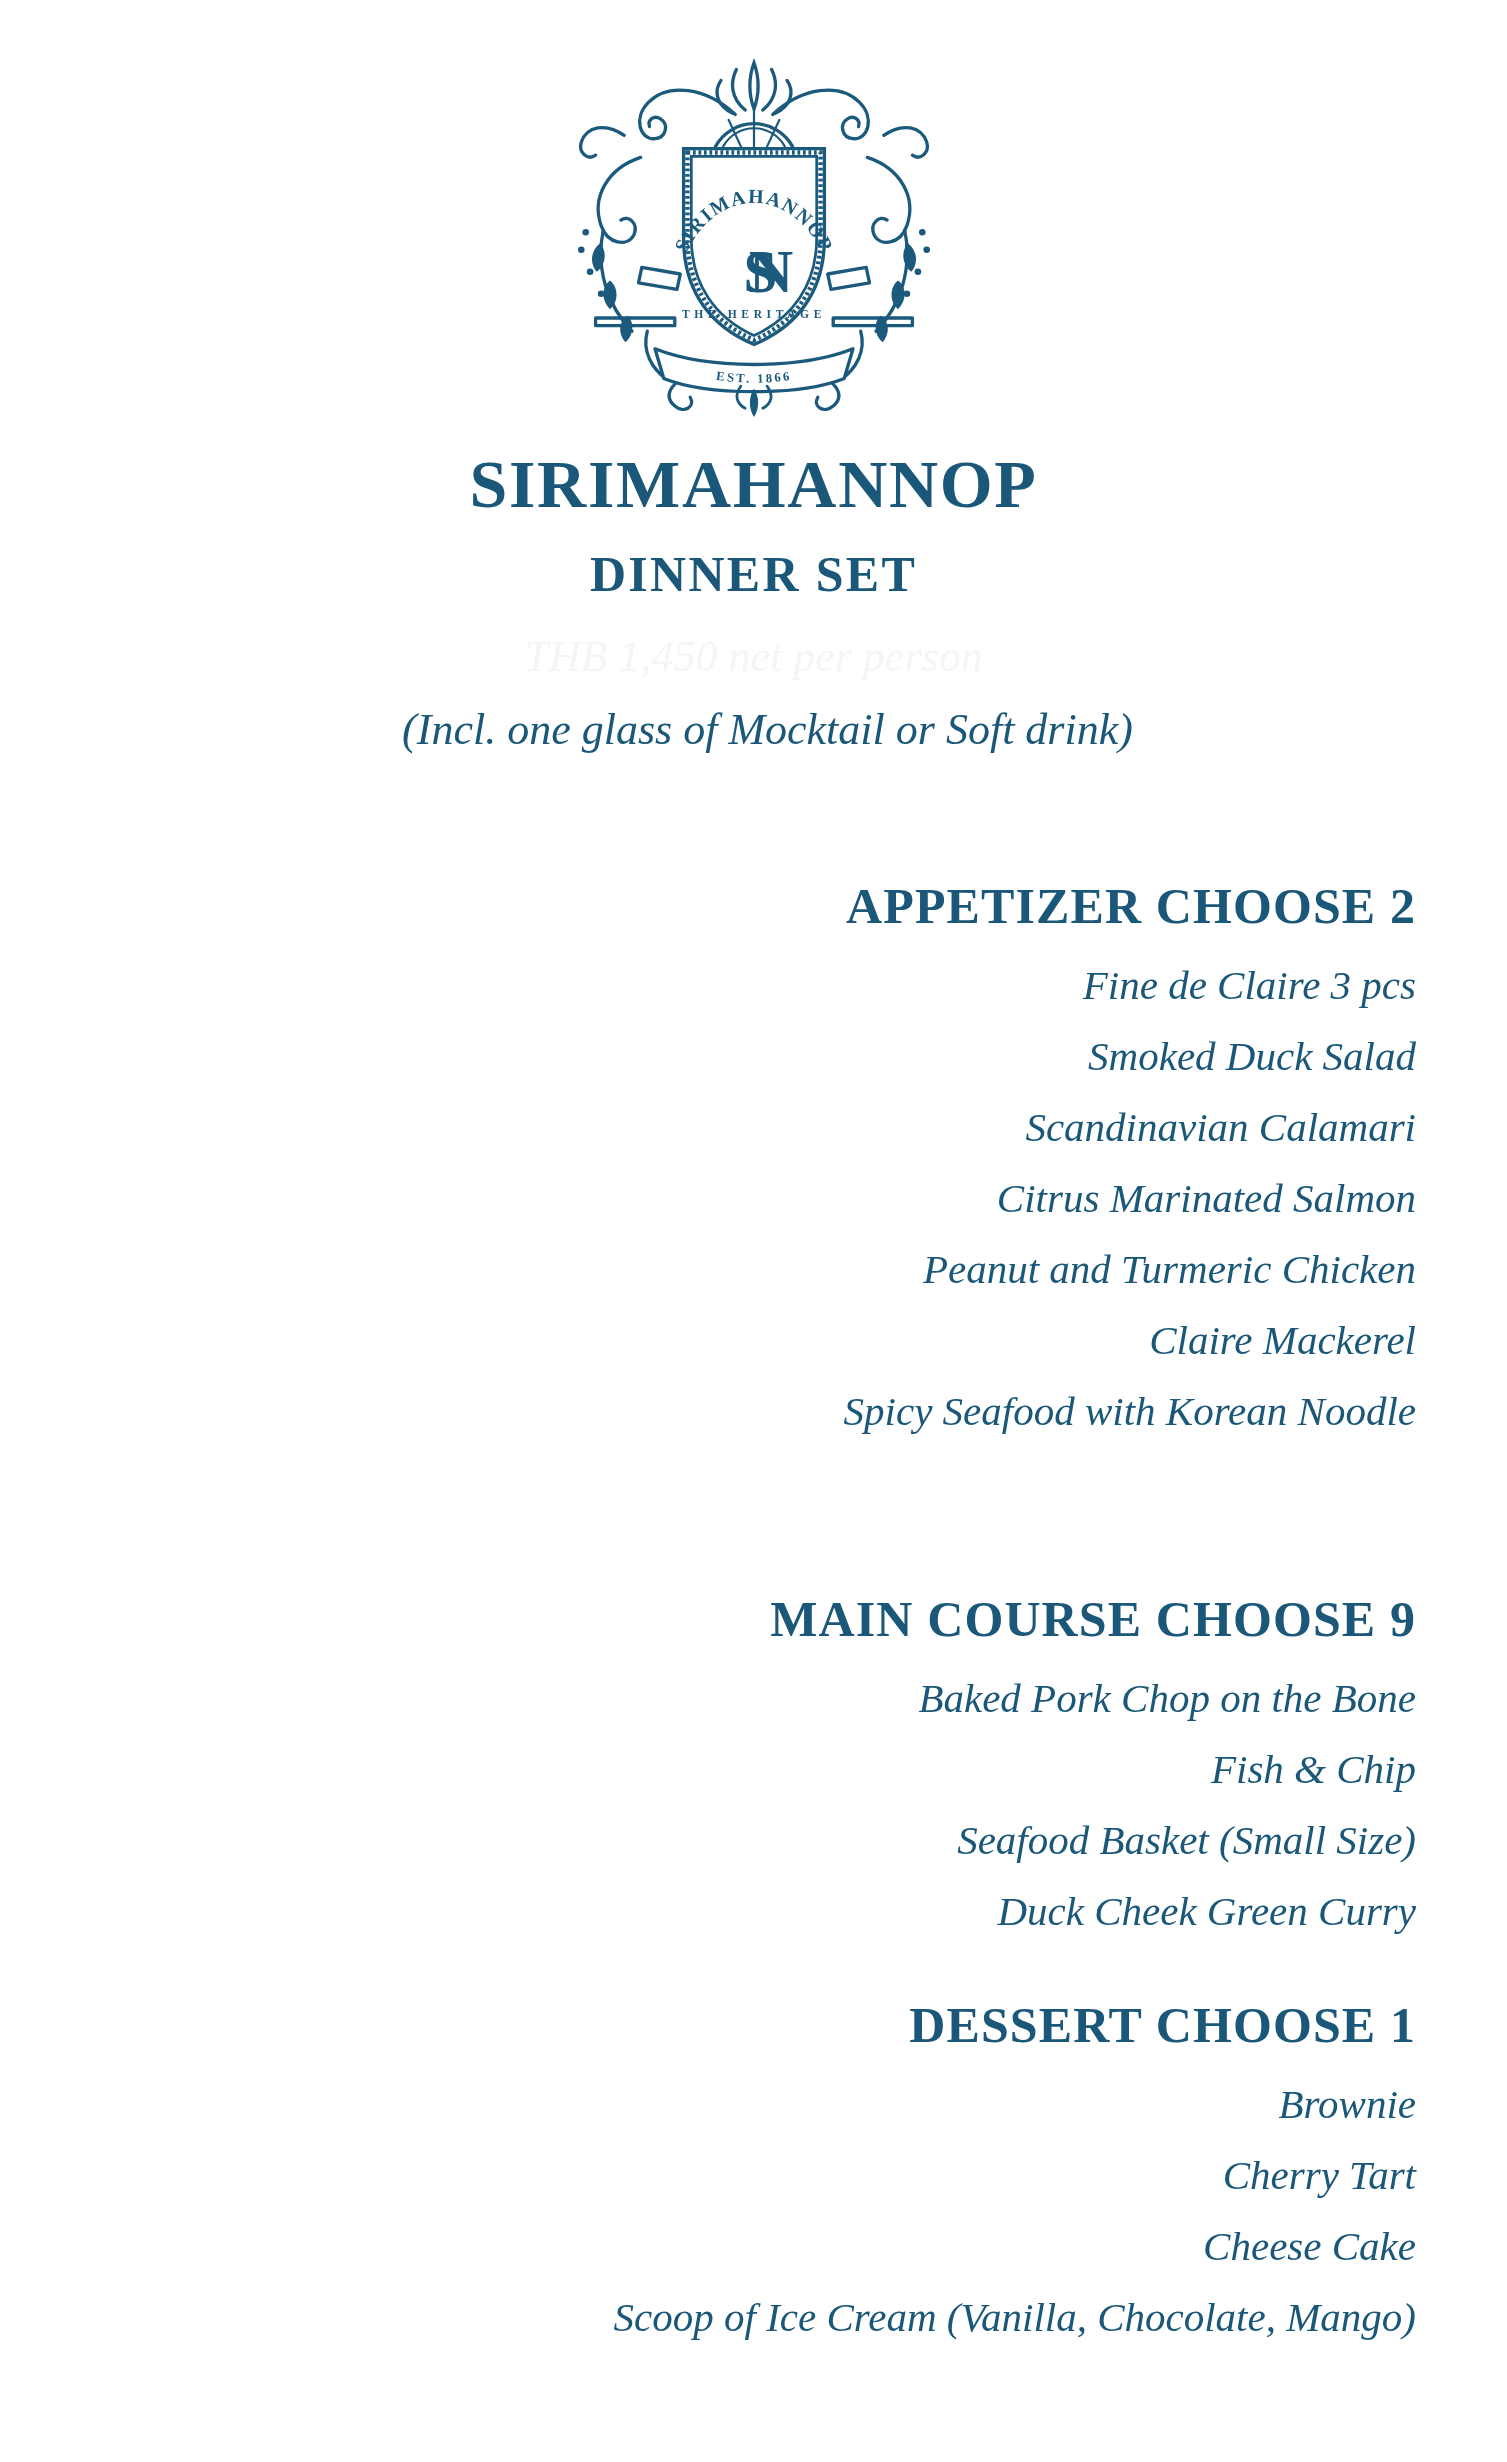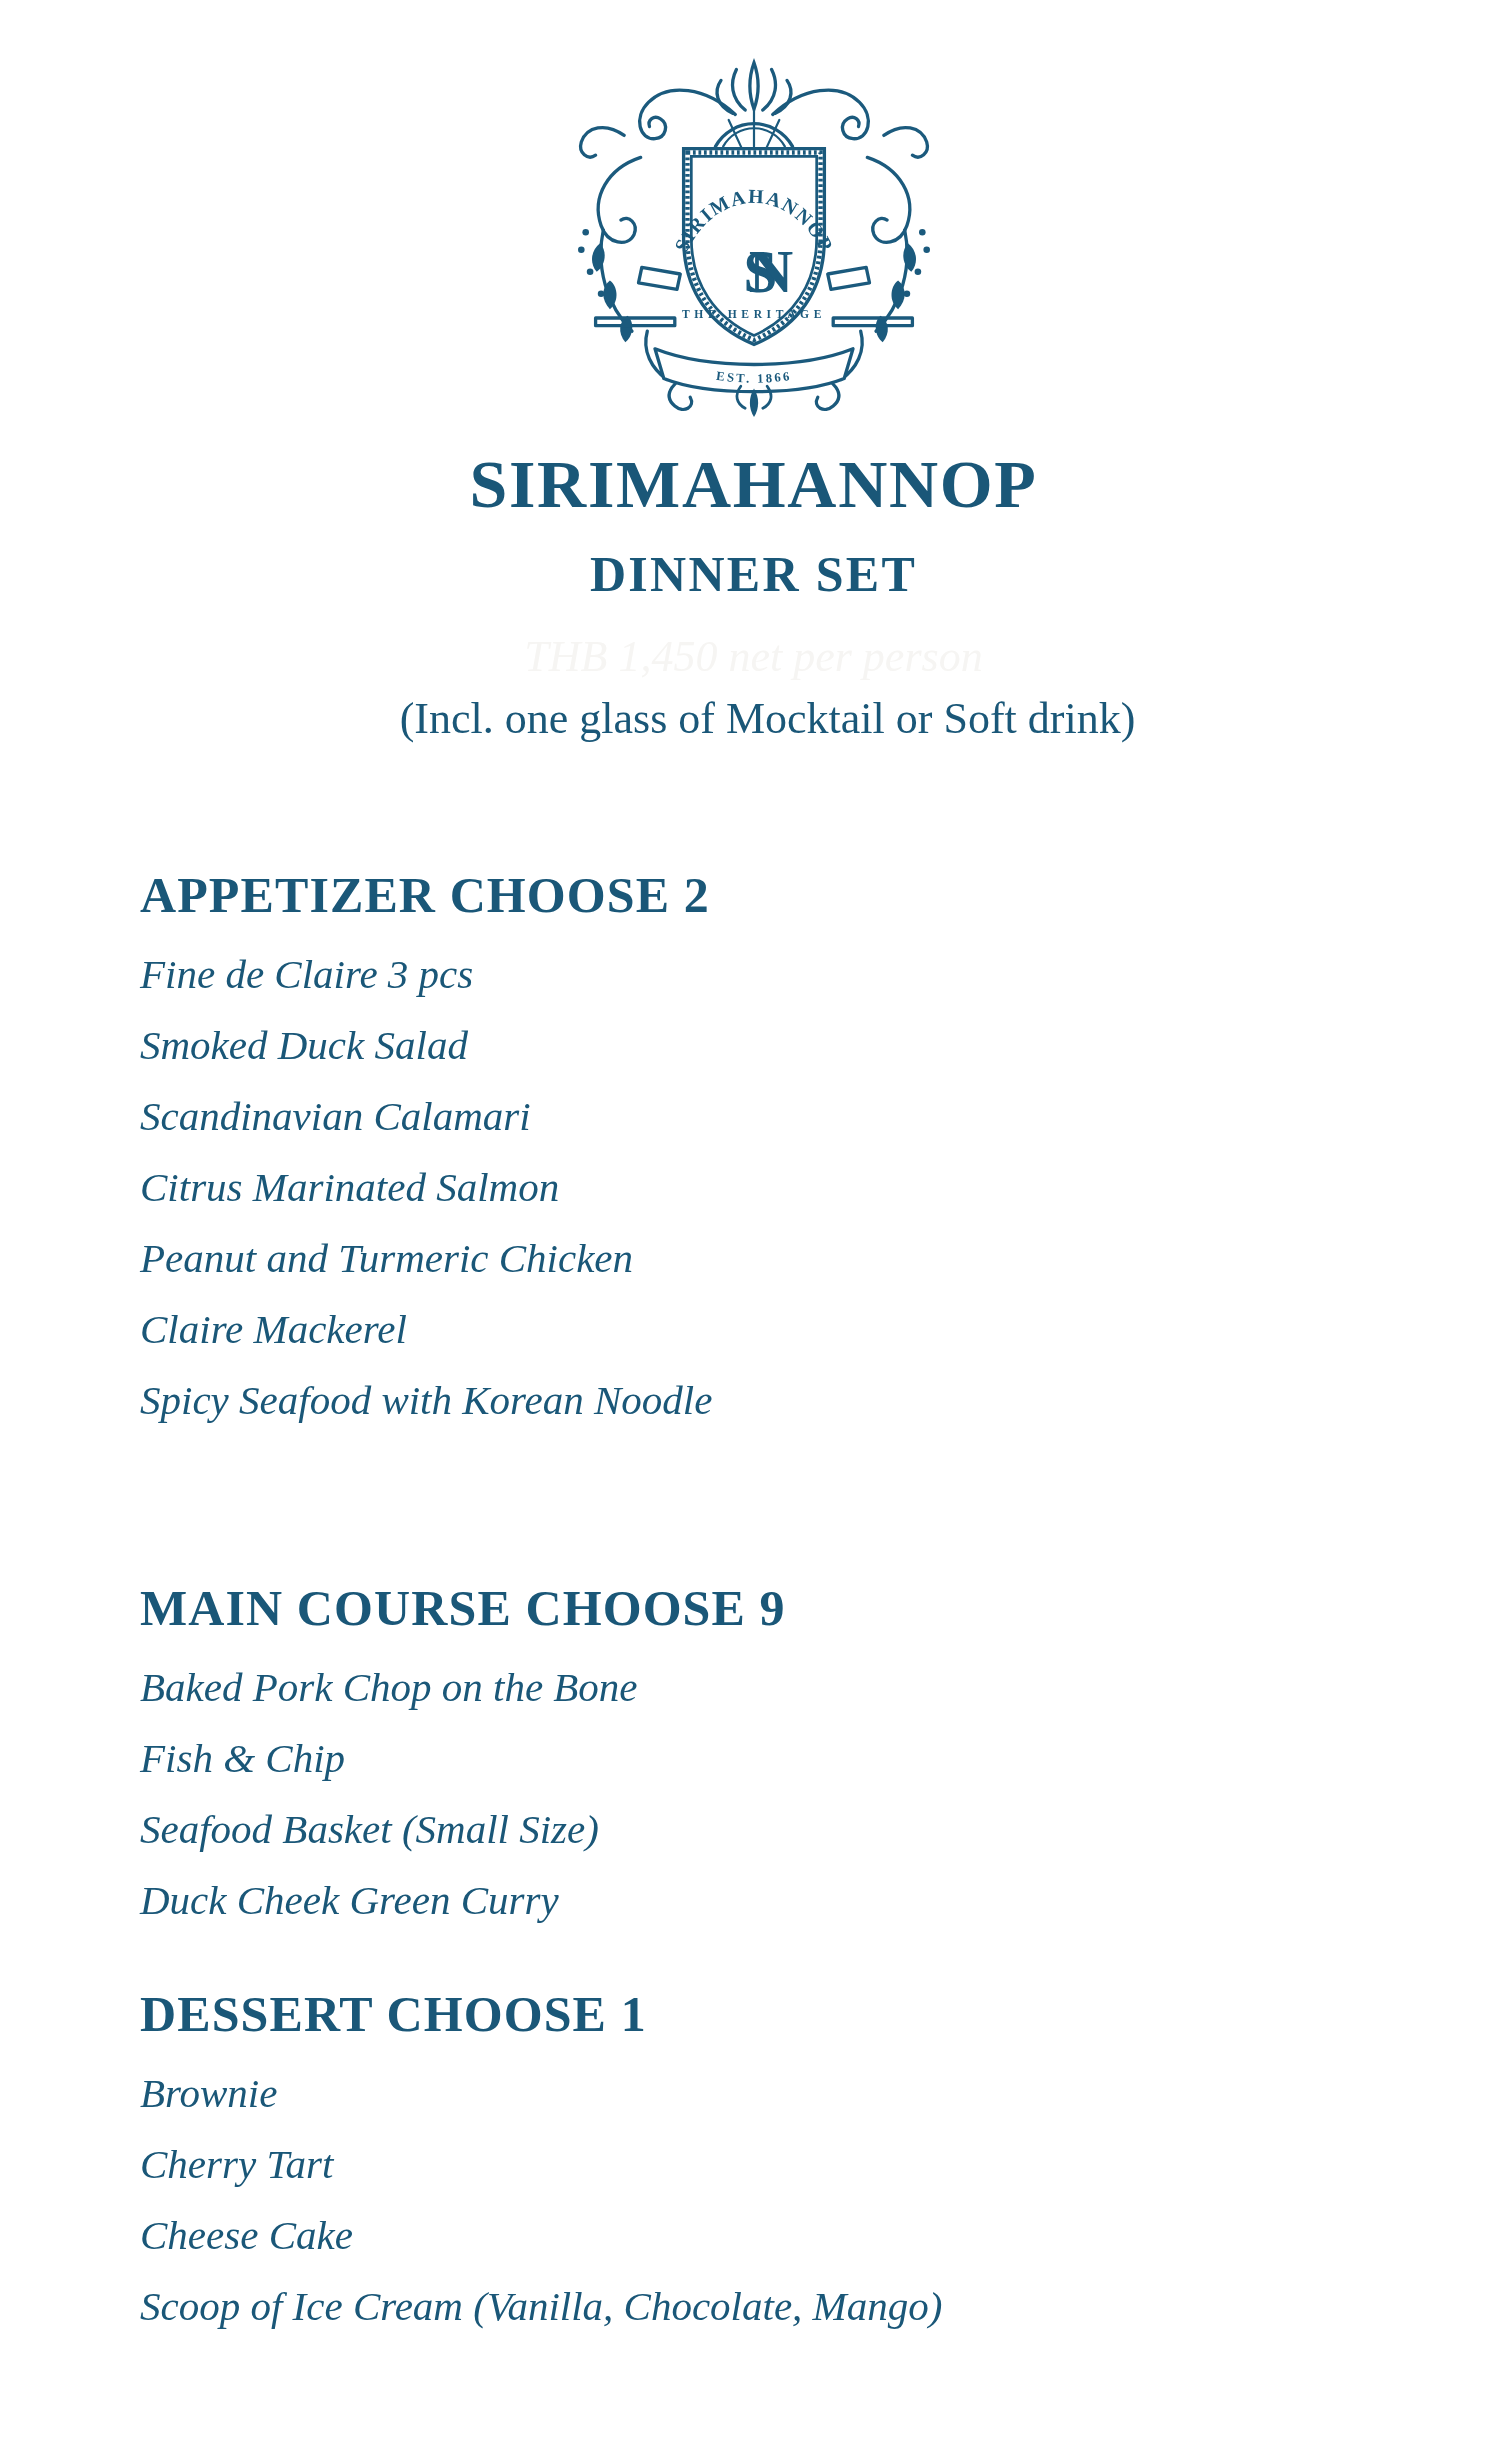--- a/index.html
+++ b/index.html
@@ -35,31 +35,32 @@
     letter-spacing:2.3px;
   }
   .ghost-note{
     margin:27px 0 0 0;
     font-size:44px;
     line-height:1.2;
     font-style:italic;
     color:#f6f5f3; 
   }
   .included-note{
-    margin:9px 0 0 0;
+    margin:20px 0 0 0;
     font-size:44px;
     line-height:1.2;
+    font-style:italic;
     padding-left:28px;
   }
   .menu-sections{
     padding-left:140px;
     padding-right:91px;
     text-align:left;
   }
-  .menu-section{ margin:0; }
+  .menu-section{ margin:0;text-align:right; }
   .menu-section:nth-child(1){ margin-top:119px; }
   .menu-section:nth-child(2){ margin-top:142px; }
   .menu-section:nth-child(3){ margin-top:48px;font-family:Liberation Serif, serif; }
   .section-heading{
     margin:0;
     font-size:50px;
     line-height:1.2;
     font-weight:bold;
     letter-spacing:1.1px;
   }

